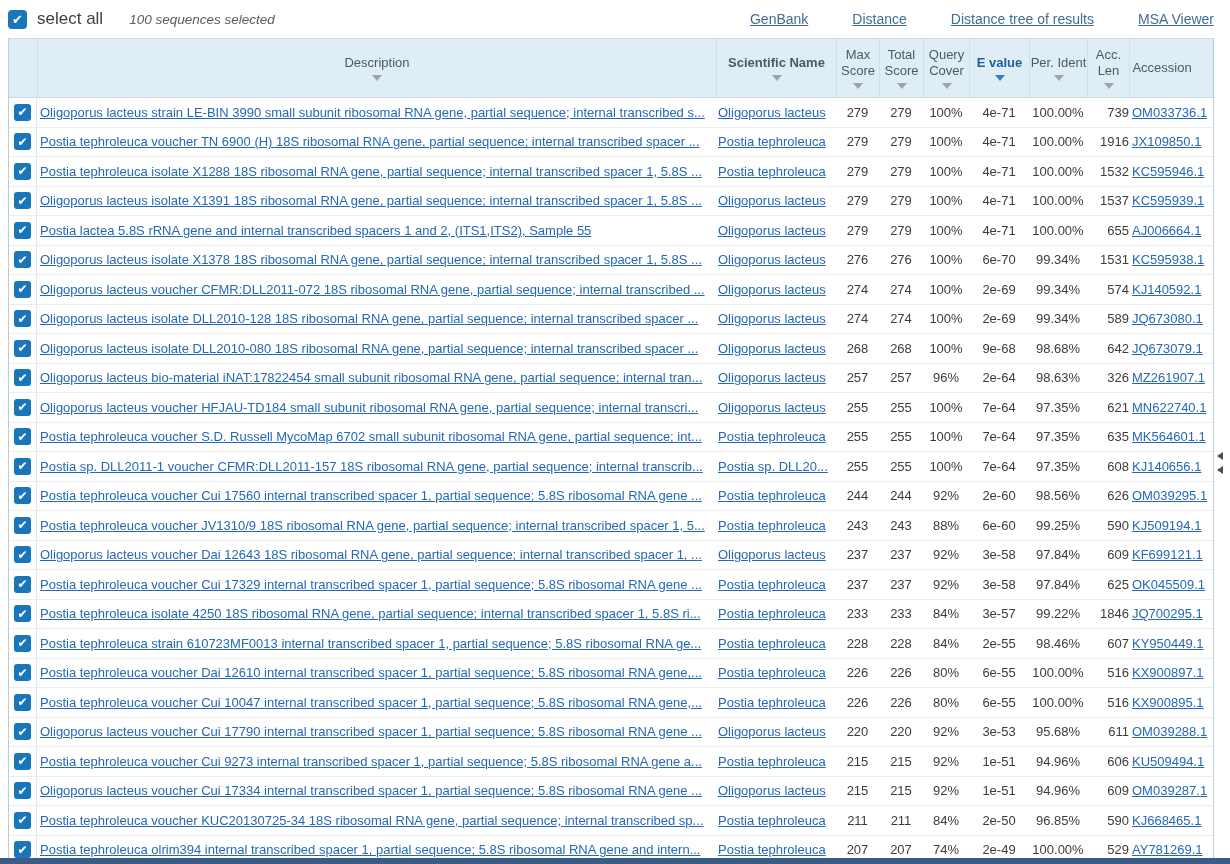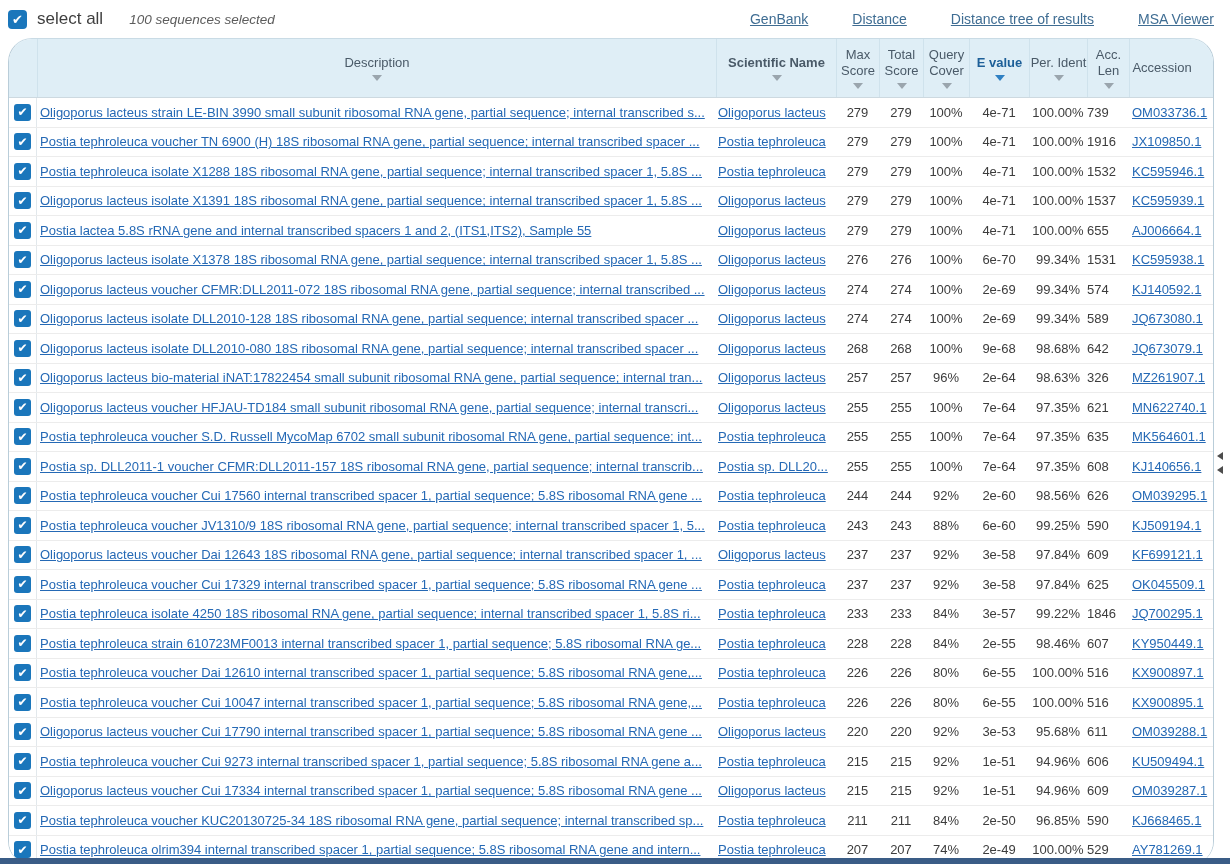--- a/index.html
+++ b/index.html
@@ -26,40 +26,40 @@
   .cb-lg{width:19px;height:19px;}
   .cb-lg .glyph{font-size:13px;}
   .cb-sm{width:17px;height:17px;border-radius:3px;}
   .cb-sm .glyph{font-size:12px;}
   .select-all-label{font-size:17px;color:#3f3f3f;margin-left:10px;}
   .status{font-style:italic;color:#5c5c5c;font-size:13.5px;margin-left:26px;}
   .links{margin-left:auto;margin-right:16px;display:flex;gap:44px;}
   .links a{color:var(--toolbar-link);text-decoration:underline;font-size:14px;cursor:pointer;}
   
   .table{position:absolute;top:38px;left:8px;width:1204px;height:826px;box-sizing:content-box;
-    border-left:1px solid var(--table-border);border-right:1px solid var(--table-border);border-top:1px solid #c9dbe5;overflow:hidden;border-radius:24px;}
+    border-left:1px solid var(--table-border);border-right:1px solid var(--table-border);border-top:1px solid #c9dbe5;overflow:hidden;}
   .thead{display:flex;background:var(--header-bg);height:58px;border-bottom:1px solid #cdd9e0;}
   .th{display:flex;flex-direction:column;align-items:center;justify-content:center;text-align:center;
       color:var(--header-text);font-size:13px;line-height:1.25;box-sizing:border-box;border-left:1px solid #cfe2ec;cursor:pointer;}
   .th:first-child{border-left:none;cursor:default;}
   .th.active .th-label{color:var(--sorted-header-text);font-weight:bold;}
   .arrow{width:0;height:0;border-left:5px solid transparent;border-right:5px solid transparent;border-top:6px solid var(--arrow-gray);margin-top:4px;}
   .th.active .arrow{border-top-color:var(--arrow-blue);}
   .tr{display:flex;height:28.5px;align-items:center;border-bottom:1px solid #ececec;background:#fff;}
   .td{box-sizing:border-box;font-size:13px;color:#3c3c3c;}
   .td a{color:var(--link-blue);text-decoration:underline;cursor:pointer;}
   .td-check{width:28px;align-self:stretch;display:flex;align-items:center;justify-content:center;border-right:1px solid #e2e8ec;}
   .td-desc{width:679px;padding:0 4px 0 3px;white-space:nowrap;overflow:hidden;text-overflow:ellipsis;}
   .td-sci{width:120px;padding-left:2px;white-space:nowrap;overflow:hidden;text-overflow:ellipsis;}
   .td-max{width:43px;text-align:center;}
   .td-total{width:44px;text-align:center;}
   .td-query{width:46px;text-align:center;}
   .td-eval{width:60px;text-align:center;}
   .td-perident{width:58px;text-align:center;}
-  .td-acclen{width:42px;text-align:left;}
+  .td-acclen{width:42px;text-align:right;}
   .td-acc{width:84px;padding-left:3px;white-space:nowrap;overflow:hidden;}
   
   .col-check{width:28px;}
   .col-desc{width:679px;}
   .col-sci{width:120px;font-weight:bold;}
   .col-max{width:43px;}
   .col-total{width:44px;}
   .col-query{width:46px;}
   .col-eval{width:60px;}
   .col-perident{width:58px;}

